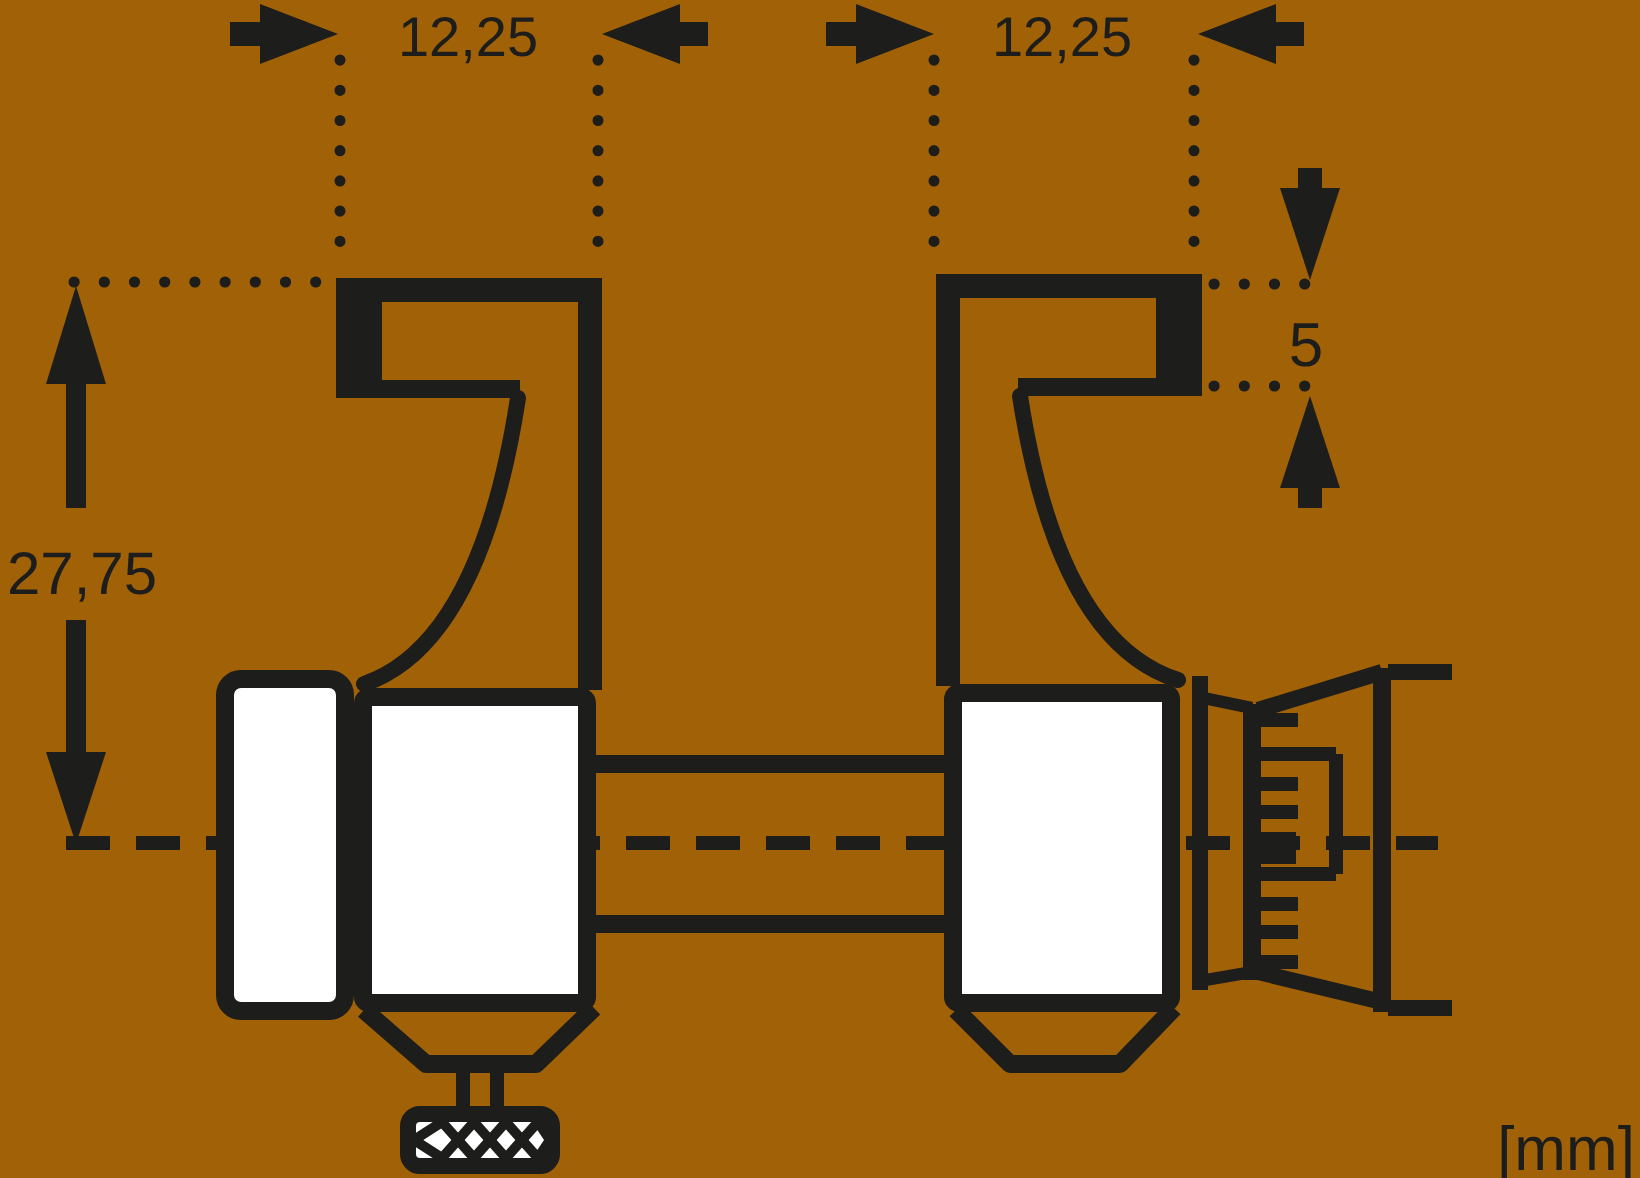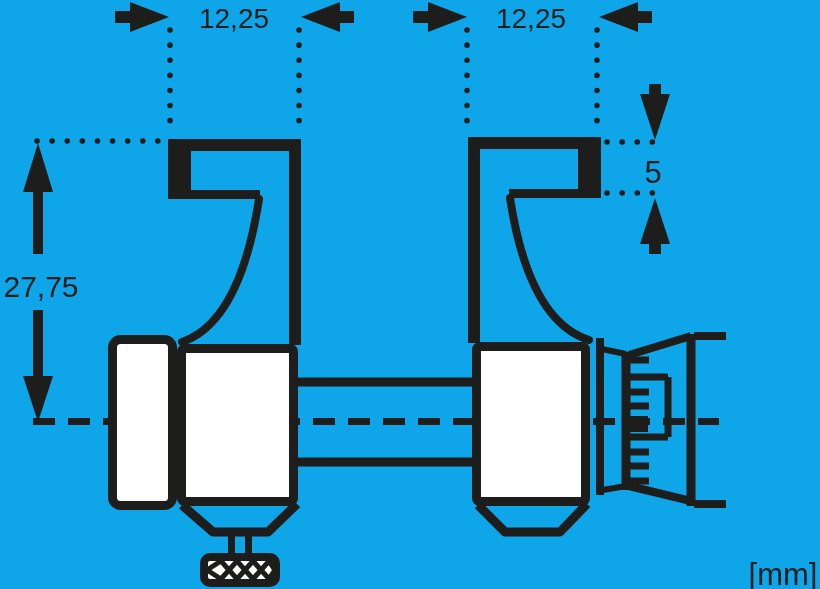--- a/index.html
+++ b/index.html
@@ -5,21 +5,21 @@
   html, body {
     margin: 0;
     padding: 0;
     background: #ffffff;
     font-family: "Liberation Sans", sans-serif;
   }
   .stage {
     position: relative;
     width: 820px;
     height: 589px;
-    background: #0ea5e9;
+    background: #a16207;
     overflow: hidden;
   }
   svg text {
     font-family: "Liberation Sans", "DejaVu Sans", sans-serif;
     fill: #1d1d1b;
   }
   .lbl-dim  { font-size: 28px; }
   .lbl-dim-sm { font-size: 31px; }
   .lbl-unit { font-size: 31px; }
 </style>

